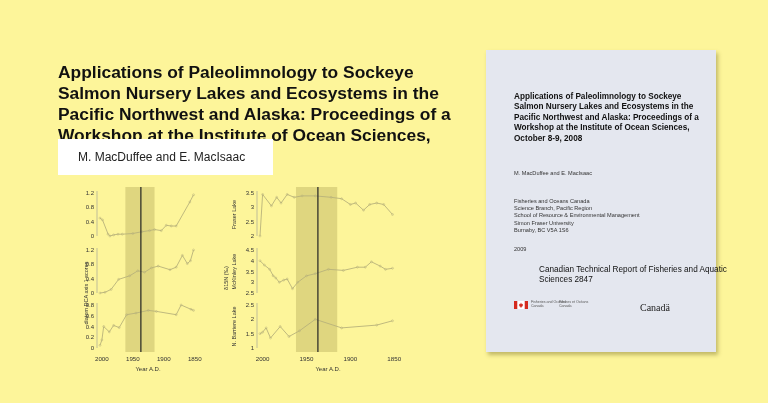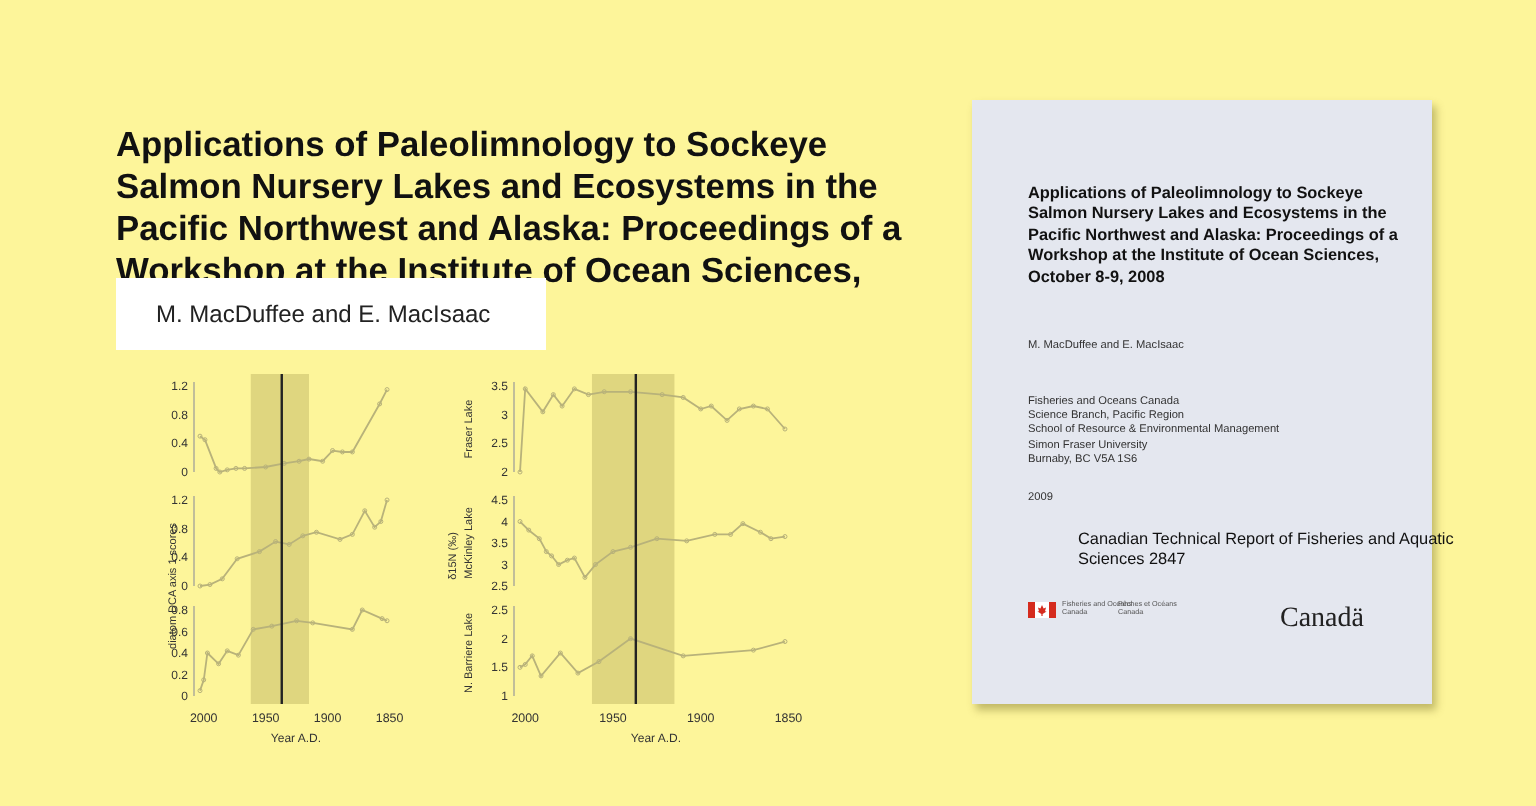--- a/index.html
+++ b/index.html
@@ -35,21 +35,21 @@
   .cover .c-year { position:absolute; left:28px; top:196px; font-size:5.6px; color:#333; }
   .cover .c-series {
     position:absolute; left:28px; top:215px; width:190px;
     font-weight:normal; font-size:8.2px; line-height:10.4px; color:#111;margin-left:25px;
   }
   .cover .c-flag { position:absolute; left:28px; top:251px; width:14px; height:8px; }
   .cover .c-dept-en { position:absolute; left:45px; top:250px; font-size:3.6px; line-height:4.4px; color:#555; }
   .cover .c-dept-fr { position:absolute; left:73px; top:250px; font-size:3.6px; line-height:4.4px; color:#555; }
   .cover .c-wordmark {
     position:absolute; left:154px; top:252px; font-family:"Liberation Serif", serif;
-    font-size:14px; color:#222;
+    font-size:10px; color:#222;
   }
 </style>
 </head>
 <body>
 
 <h1 class="title">Applications of Paleolimnology to Sockeye Salmon Nursery Lakes and Ecosystems in the Pacific Northwest and Alaska: Proceedings of a Workshop at the Institute of Ocean Sciences, October 8-9, 2008</h1>
 
 <div class="authors-box">
   <span>M. MacDuffee and E. MacIsaac</span>
 </div>

